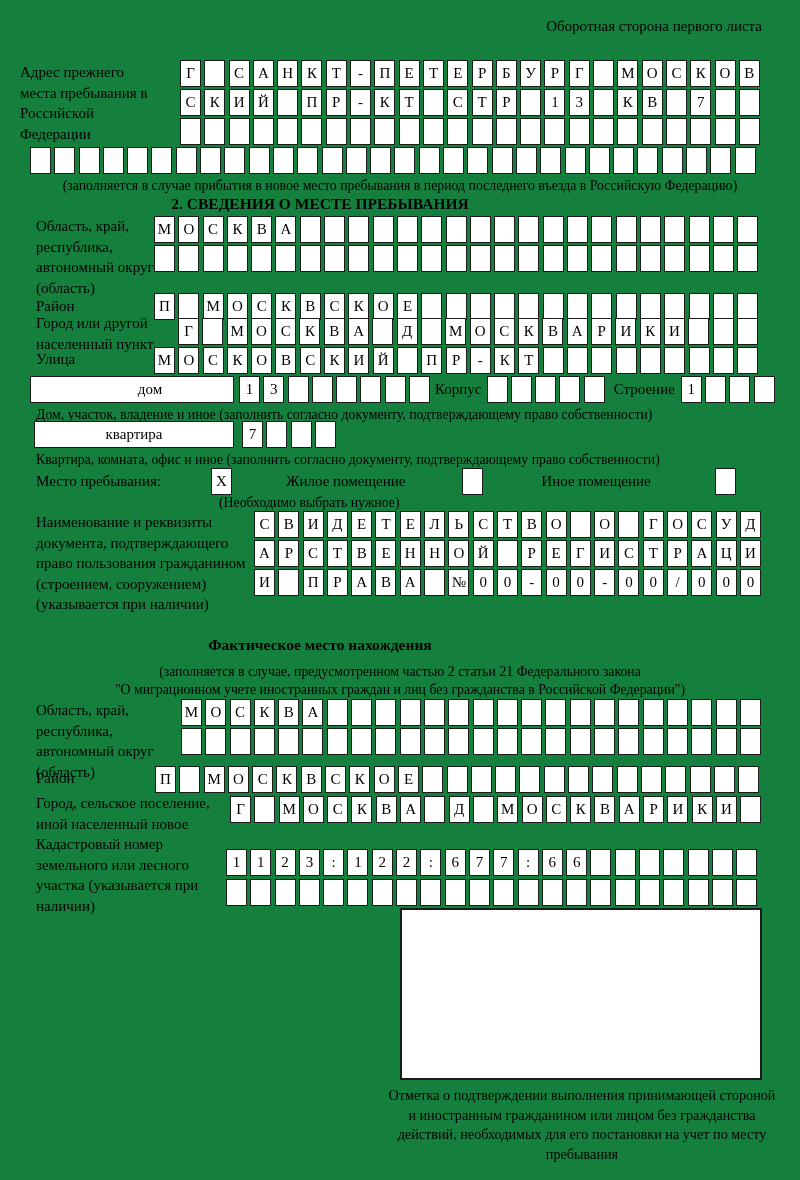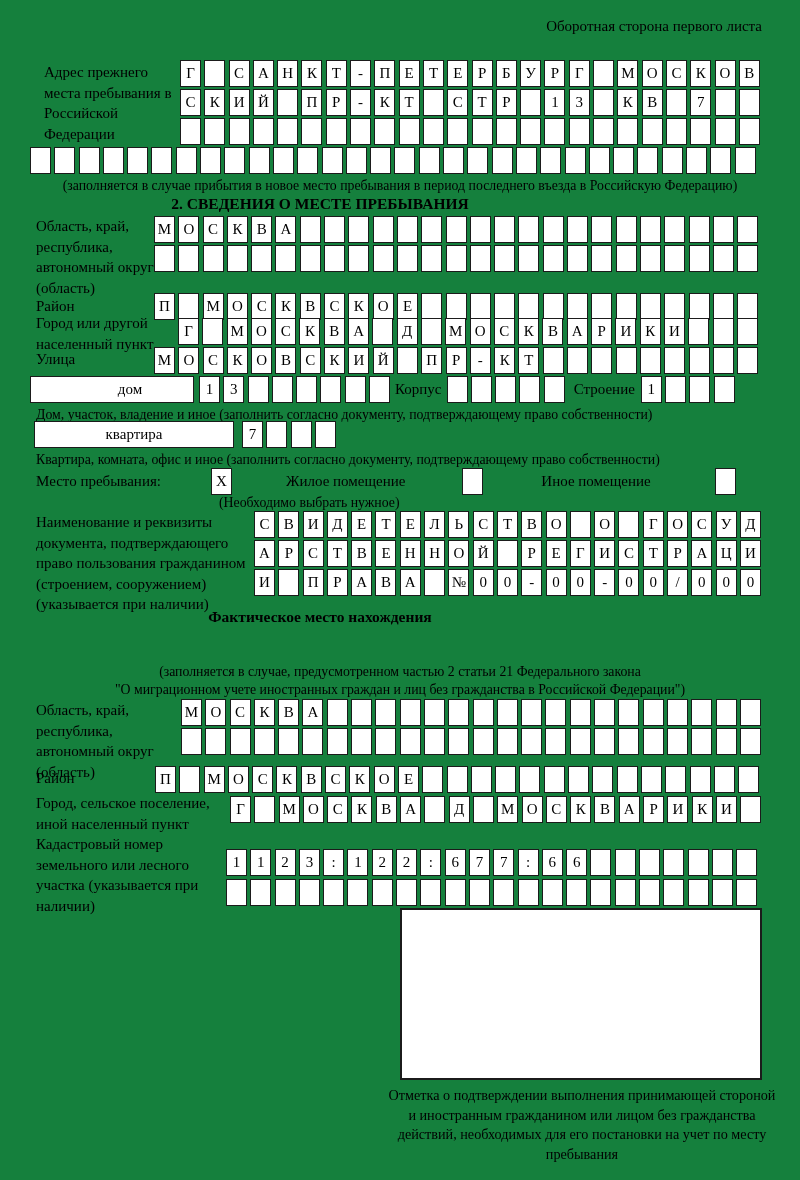--- a/index.html
+++ b/index.html
@@ -19,21 +19,21 @@
   .optlbl{font-size:15px;white-space:nowrap;}
   .stamp{box-sizing:border-box;border:2px solid #1b1b1b;background:#fff;}
 </style>
 </head>
 <body>
 
 <div class="page">
 
   <div class="abs lbl" style="top:16px;right:38px;">Оборотная сторона первого листа</div>
 
-  <div class="abs lbl" style="top:62px;left:44px;width:140px;">Адрес прежнего места пребывания в Российской Федерации</div>
+  <div class="abs lbl" style="top:62px;left:20px;width:140px;">Адрес прежнего места пребывания в Российской Федерации</div>
   <div class="abs cellrow" style="top:60px;left:180px;">
       <div class="cell">Г</div>
       <div class="cell"></div>
       <div class="cell">С</div>
       <div class="cell">А</div>
       <div class="cell">Н</div>
       <div class="cell">К</div>
       <div class="cell">Т</div>
       <div class="cell">-</div>
       <div class="cell">П</div>
@@ -277,21 +277,21 @@
       <div class="cell"></div>
       <div class="cell"></div>
       <div class="cell"></div>
       <div class="cell"></div>
       <div class="cell"></div>
       <div class="cell"></div>
       <div class="cell"></div>
     </div>
 
   <div class="abs inline" style="top:376px;left:30px;">
-    <div class="widebox" style="width:164px;padding-left:36px;">дом</div>
+    <div class="widebox" style="width:204px;padding-left:36px;">дом</div>
     <div class="cellrow" style="margin-left:5px;">
         <div class="cell">1</div>
         <div class="cell">3</div>
         <div class="cell"></div>
         <div class="cell"></div>
         <div class="cell"></div>
         <div class="cell"></div>
         <div class="cell"></div>
         <div class="cell"></div>
       </div>
@@ -405,21 +405,21 @@
       <div class="cell">0</div>
       <div class="cell">-</div>
       <div class="cell">0</div>
       <div class="cell">0</div>
       <div class="cell">/</div>
       <div class="cell">0</div>
       <div class="cell">0</div>
       <div class="cell">0</div>
     </div>
 
-  <div class="abs title" style="top:608px;text-align:center;">Фактическое место нахождения</div>
+  <div class="abs title" style="top:636px;text-align:center;">Фактическое место нахождения</div>
   <div class="abs note center" style="top:663px;">(заполняется в случае, предусмотренном частью 2 статьи 21 Федерального закона</div>
   <div class="abs note center" style="top:681px;">"О миграционном учете иностранных граждан и лиц без гражданства в Российской Федерации")</div>
 
   <div class="abs lbl" style="top:700px;left:36px;width:148px;">Область, край, республика, автономный округ (область)</div>
   <div class="abs cellrow" style="top:699px;left:181px;">
       <div class="cell">М</div>
       <div class="cell">О</div>
       <div class="cell">С</div>
       <div class="cell">К</div>
       <div class="cell">В</div>
@@ -492,21 +492,21 @@
       <div class="cell"></div>
       <div class="cell"></div>
       <div class="cell"></div>
       <div class="cell"></div>
       <div class="cell"></div>
       <div class="cell"></div>
       <div class="cell"></div>
       <div class="cell"></div>
     </div>
 
-  <div class="abs lbl" style="top:793px;left:36px;width:196px;">Город, сельское поселение, иной населенный пункт</div>
+  <div class="abs lbl" style="top:793px;left:36px;width:196px;">Город, сельское поселение, иной населенный новое</div>
   <div class="abs cellrow" style="top:796px;left:230px;">
       <div class="cell">Г</div>
       <div class="cell"></div>
       <div class="cell">М</div>
       <div class="cell">О</div>
       <div class="cell">С</div>
       <div class="cell">К</div>
       <div class="cell">В</div>
       <div class="cell">А</div>
       <div class="cell"></div>

